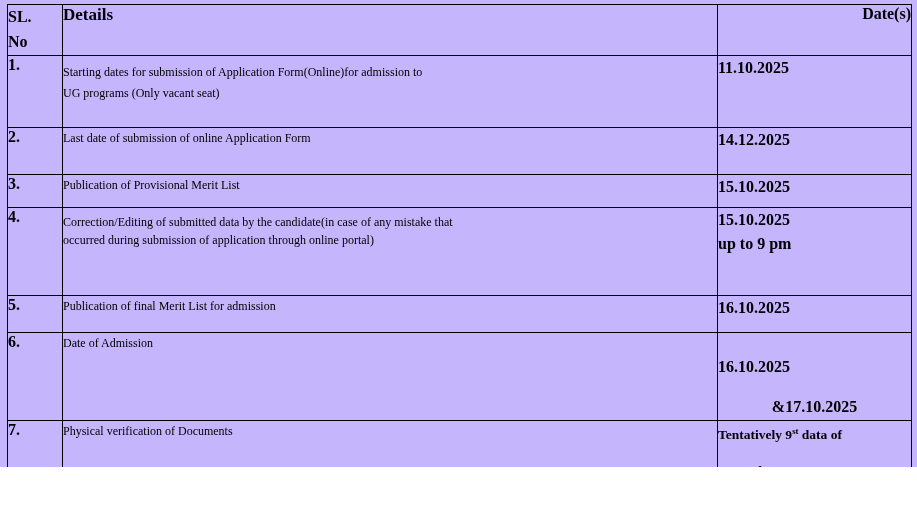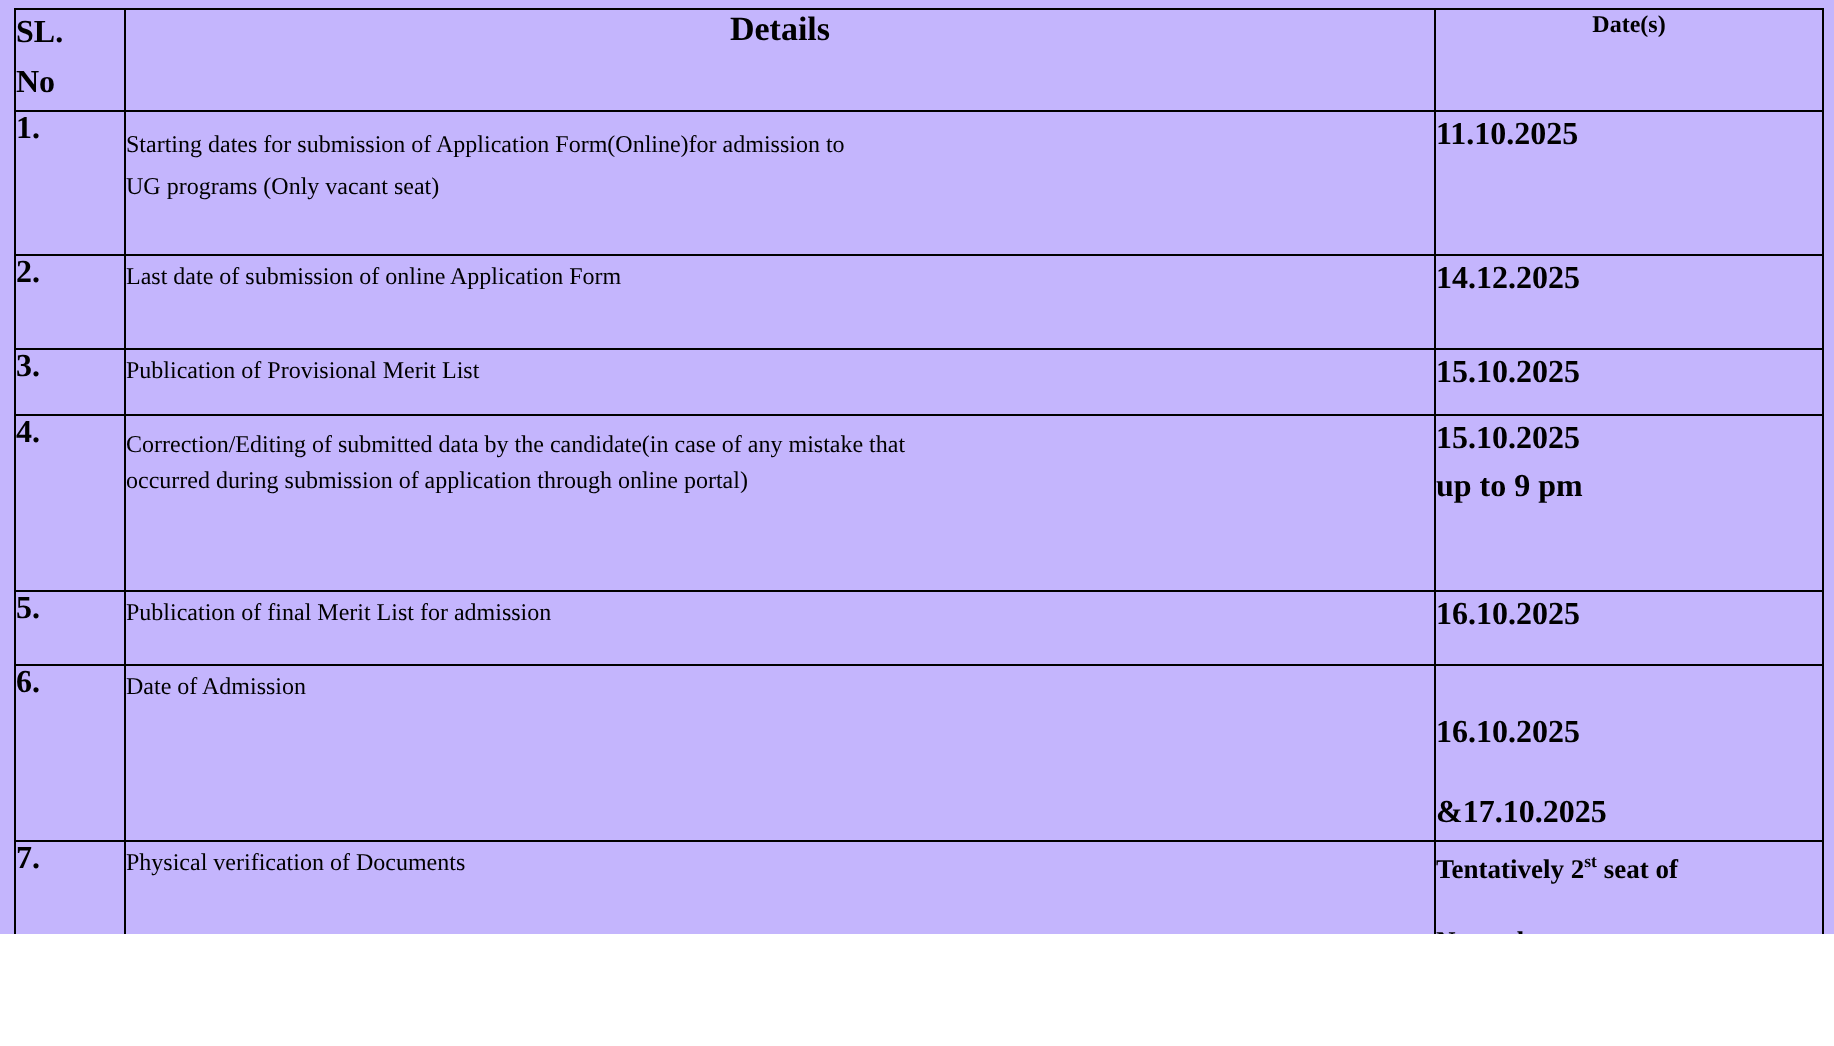--- a/index.html
+++ b/index.html
@@ -38,29 +38,29 @@
   .hdr-sl {
     font-weight: bold;
     font-size: 16px;
     line-height: 1.55;
     padding: 4px 0 4px 6px;
     text-align: left;
   }
   .hdr-details {
     font-weight: bold;
     font-size: 17px;
-    text-align: center;
+    text-align: left;
     padding: 5px 0 4px 0;
     font-family: Liberation Serif, serif;
   }
   .hdr-dates {
     font-weight: bold;
-    font-size: 12px;
+    font-size: 16px;
     padding: 5px 0 4px 8px;
-    text-align: center;
+    text-align: right;
   }
   .sl {
     font-weight: bold;
     font-size: 16px;
     padding: 4px 0 0 6px;
     text-align: left;
     white-space: nowrap;
   }
   .details {
     font-size: 12px;
@@ -77,21 +77,21 @@
   .dates {
     font-weight: bold;
     font-size: 16px;
     padding: 6px 8px 6px 8px;
     line-height: 1.55;
   }
   .dates .line2 {
     display: block;
   }
   .dates.spaced .line1 { display: block; margin-top: 22px; }
-  .dates.spaced .line2 { display: block; margin-top: 16px; }
+  .dates.spaced .line2 { display: block; margin-top: 16px; text-align: center; }
   .dates.small {
     font-size: 13.5px;
     line-height: 1.2;
   }
   .dates.small .line1 { display: block; padding-top: 4px; }
   .dates.small .line2 { display: block; margin-top: 20px; }
   .r1 .details { padding-top: 6px; }
   sup { font-size: 0.65em; vertical-align: super; }
   .nowrap { white-space: nowrap; }
 </style>
@@ -179,19 +179,19 @@
           <span class="line2">&amp;17.10.2025</span>
         </td>
       </tr>
 
       <tr style="height:70px;">
         <td class="sl">7.</td>
         <td class="details">
           <div>Physical verification of Documents</div>
         </td>
         <td class="dates small">
-          <span class="line1"><span class="nowrap"><span>Tentatively 2</span><sup>st</sup><span> seat of</span></span></span>
+          <span class="line1"><span class="nowrap"><span>Tentatively 9</span><sup>st</sup><span> data of</span></span></span>
           <span class="line2">November</span>
         </td>
       </tr>
     </tbody>
   </table>
 </div>
 
 </body></html>

